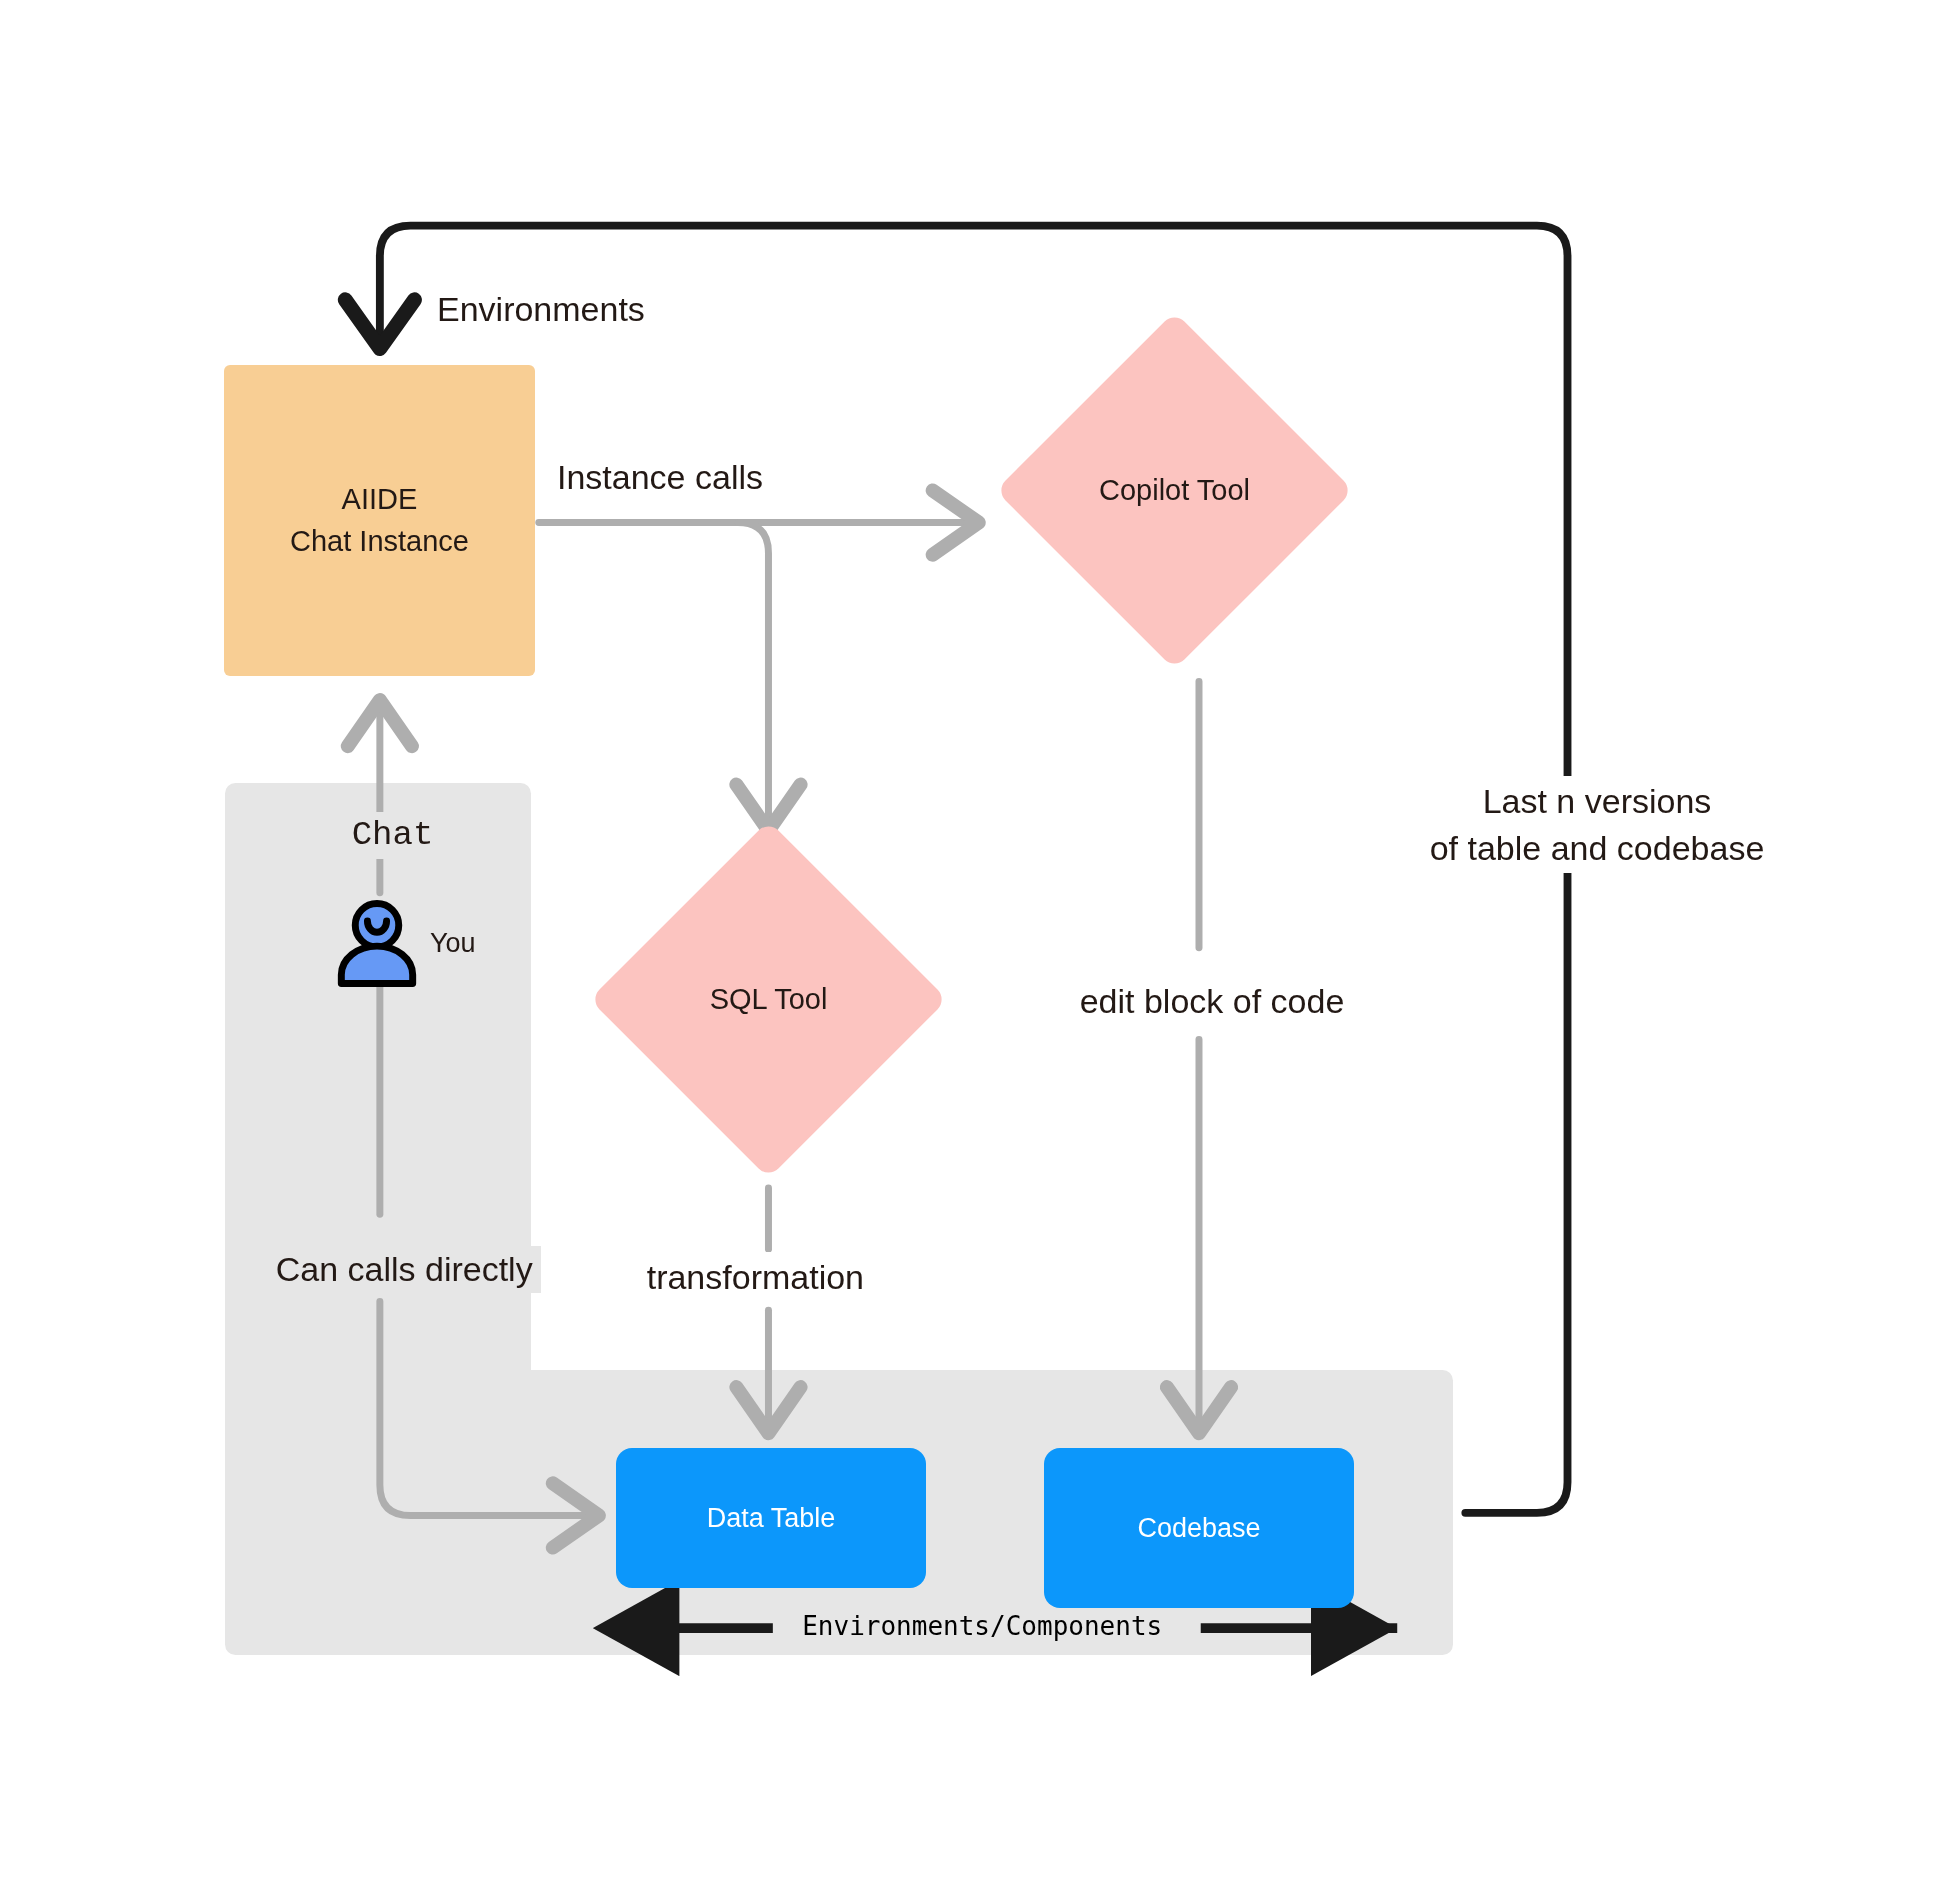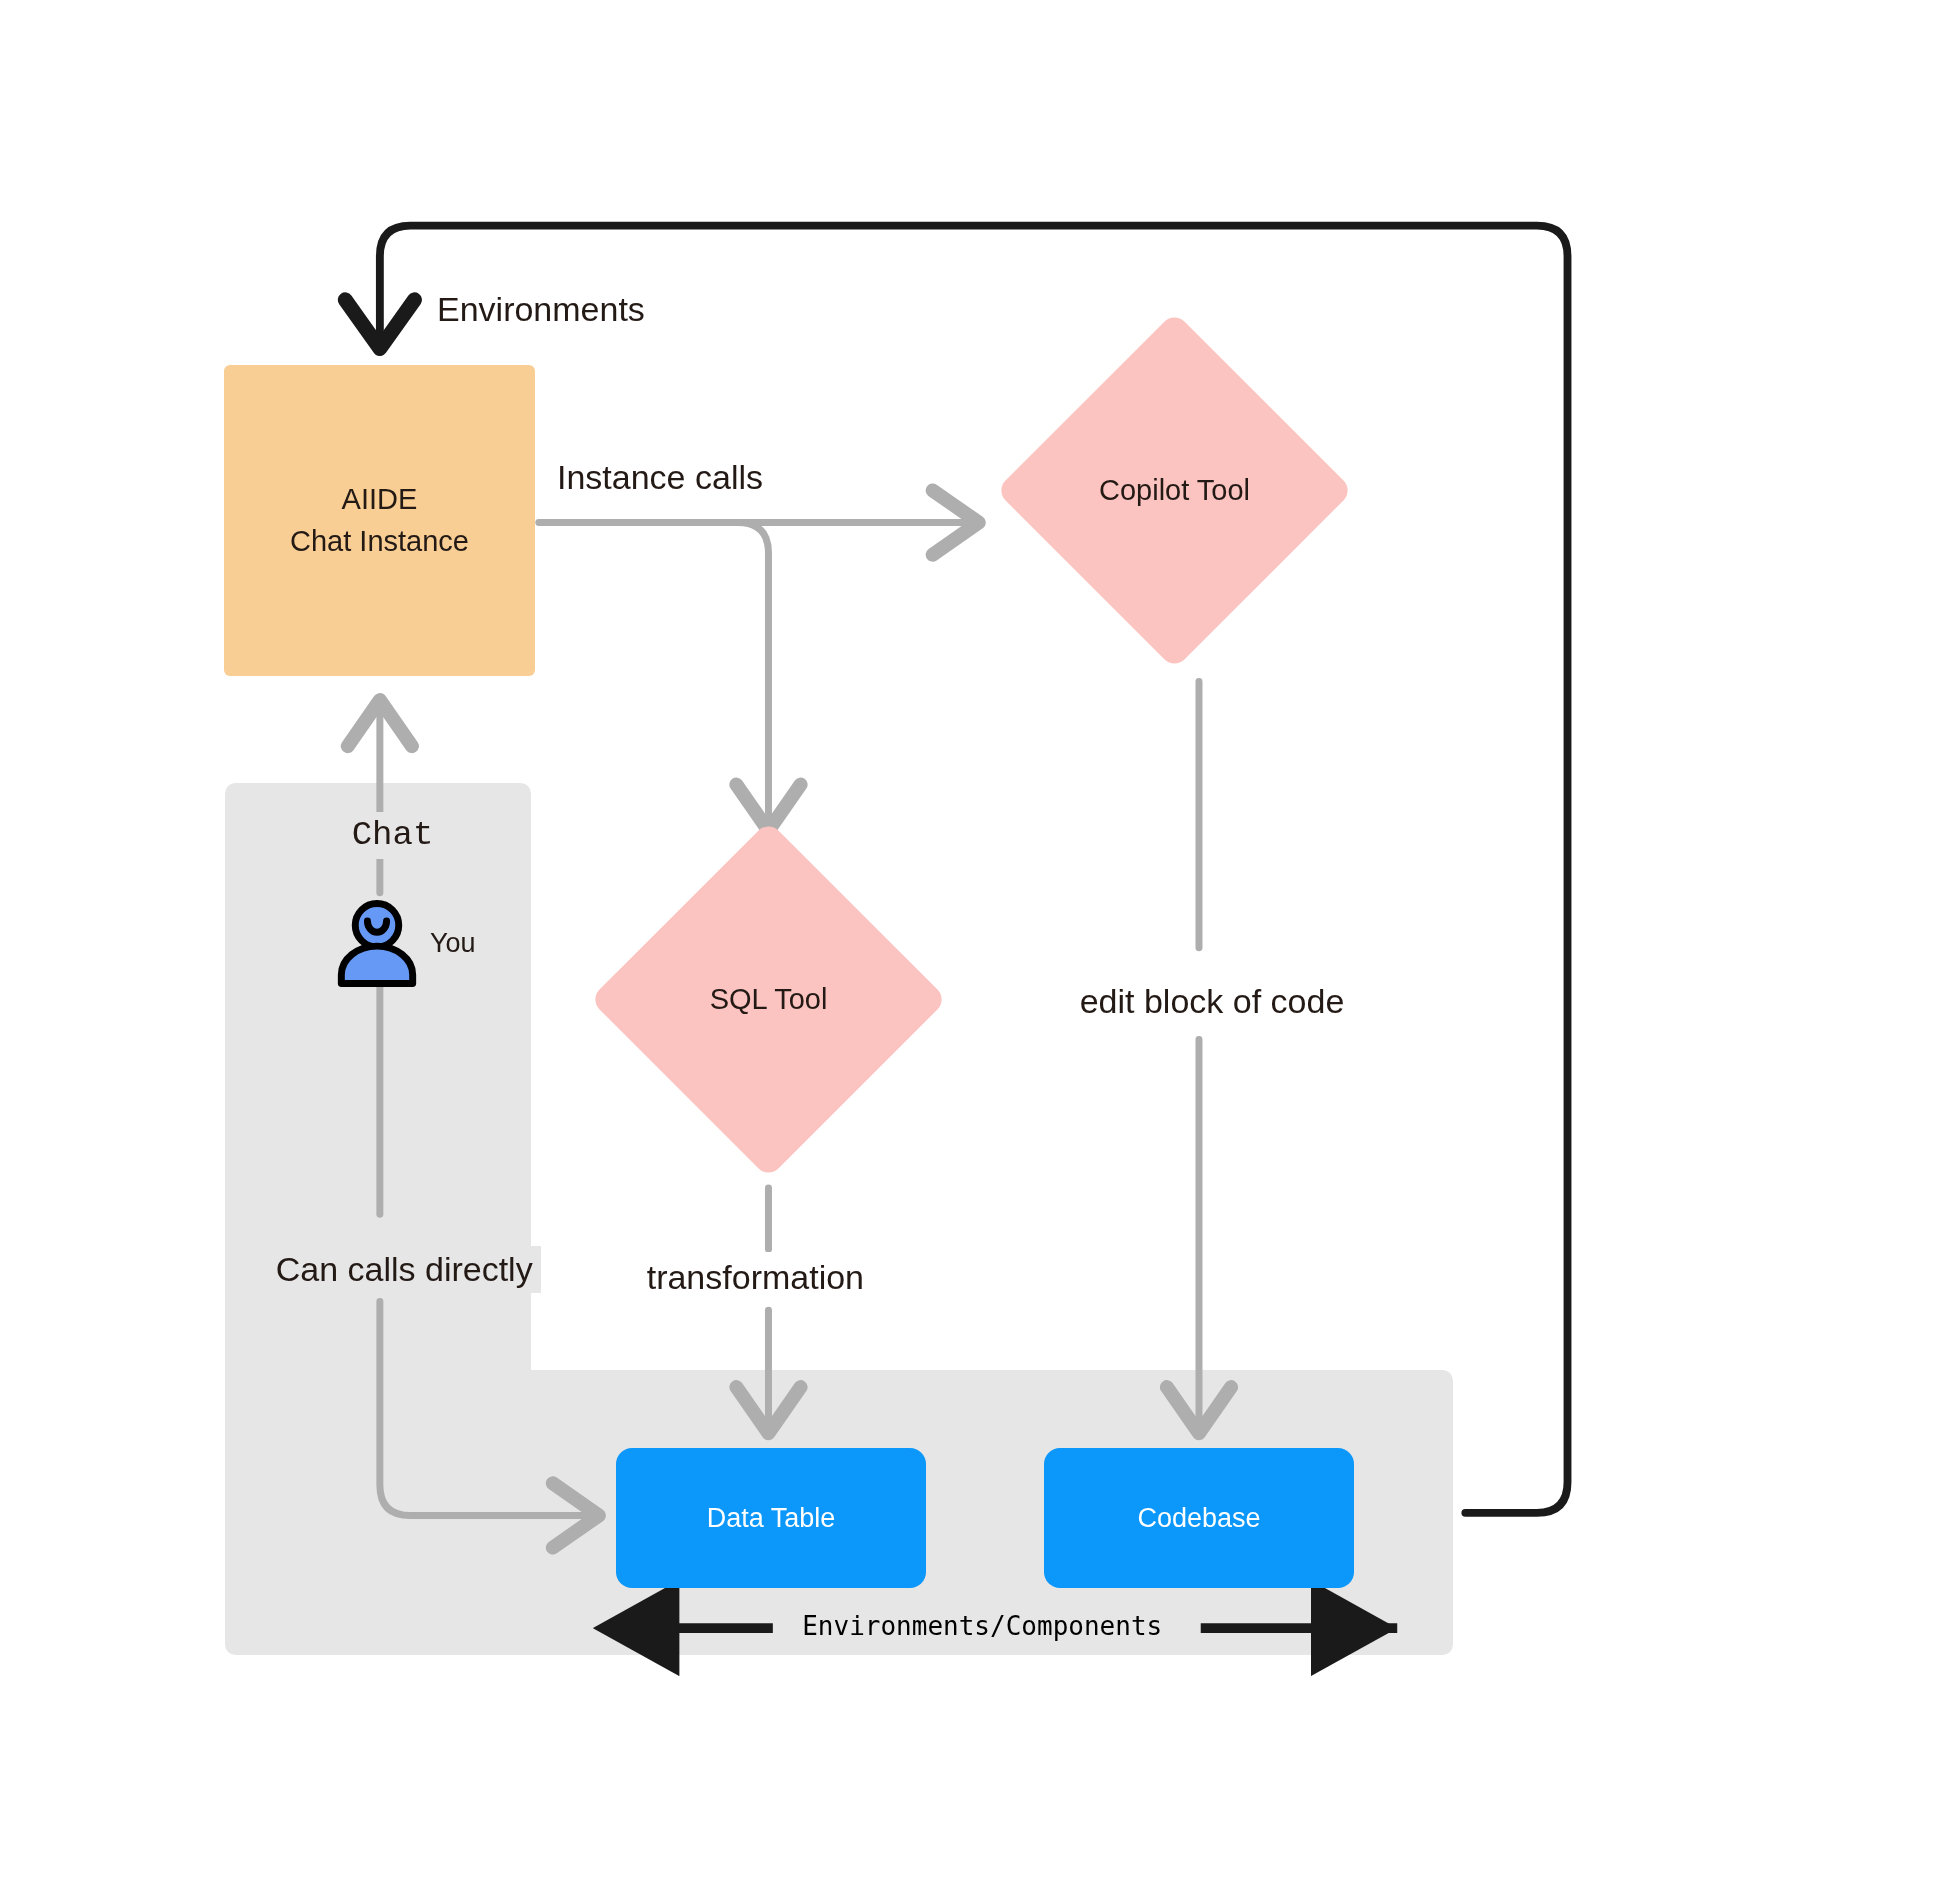--- a/index.html
+++ b/index.html
@@ -94,21 +94,21 @@
   #data-table-box {
     left: 616px;
     top: 1448px;
     width: 310px;
     height: 140px;
   }
   #codebase-box {
     left: 1044px;
     top: 1448px;
     width: 310px;
-    height: 140px;
+    height: 160px;
   }
   
   .gray-panel {
     position: absolute;
     background: #E6E6E6;
   }
   #gray-vertical {
     left: 225px;
     top: 783px;
     width: 306px;
@@ -253,17 +253,19 @@
   <div class="edge-label onwhite" style="left:557px; top:454px;">Instance calls</div>
 
   <div class="edge-label" style="left:343px; top:812px; background:#E6E6E6; padding:0 8.7px;font-family:Liberation Mono, monospace;">Chat</div>
 
   <div class="edge-label" style="left:267px; top:1246px; background:#E6E6E6; padding:0 8.7px;">Can calls directly</div>
 
   <div class="edge-label knockout" style="left:638px; top:1252px;">transformation</div>
 
   <div class="edge-label knockout" style="left:1071px; top:976px;">edit block of code</div>
 
+  <div class="edge-label knockout" style="left:1421px; top:776px;">Last n versions
+of table and codebase</div>
 
   <div class="mono-label" style="left:790px; top:1611px;">Environments/Components</div>
 
 </div>
 
 
 </body></html>

